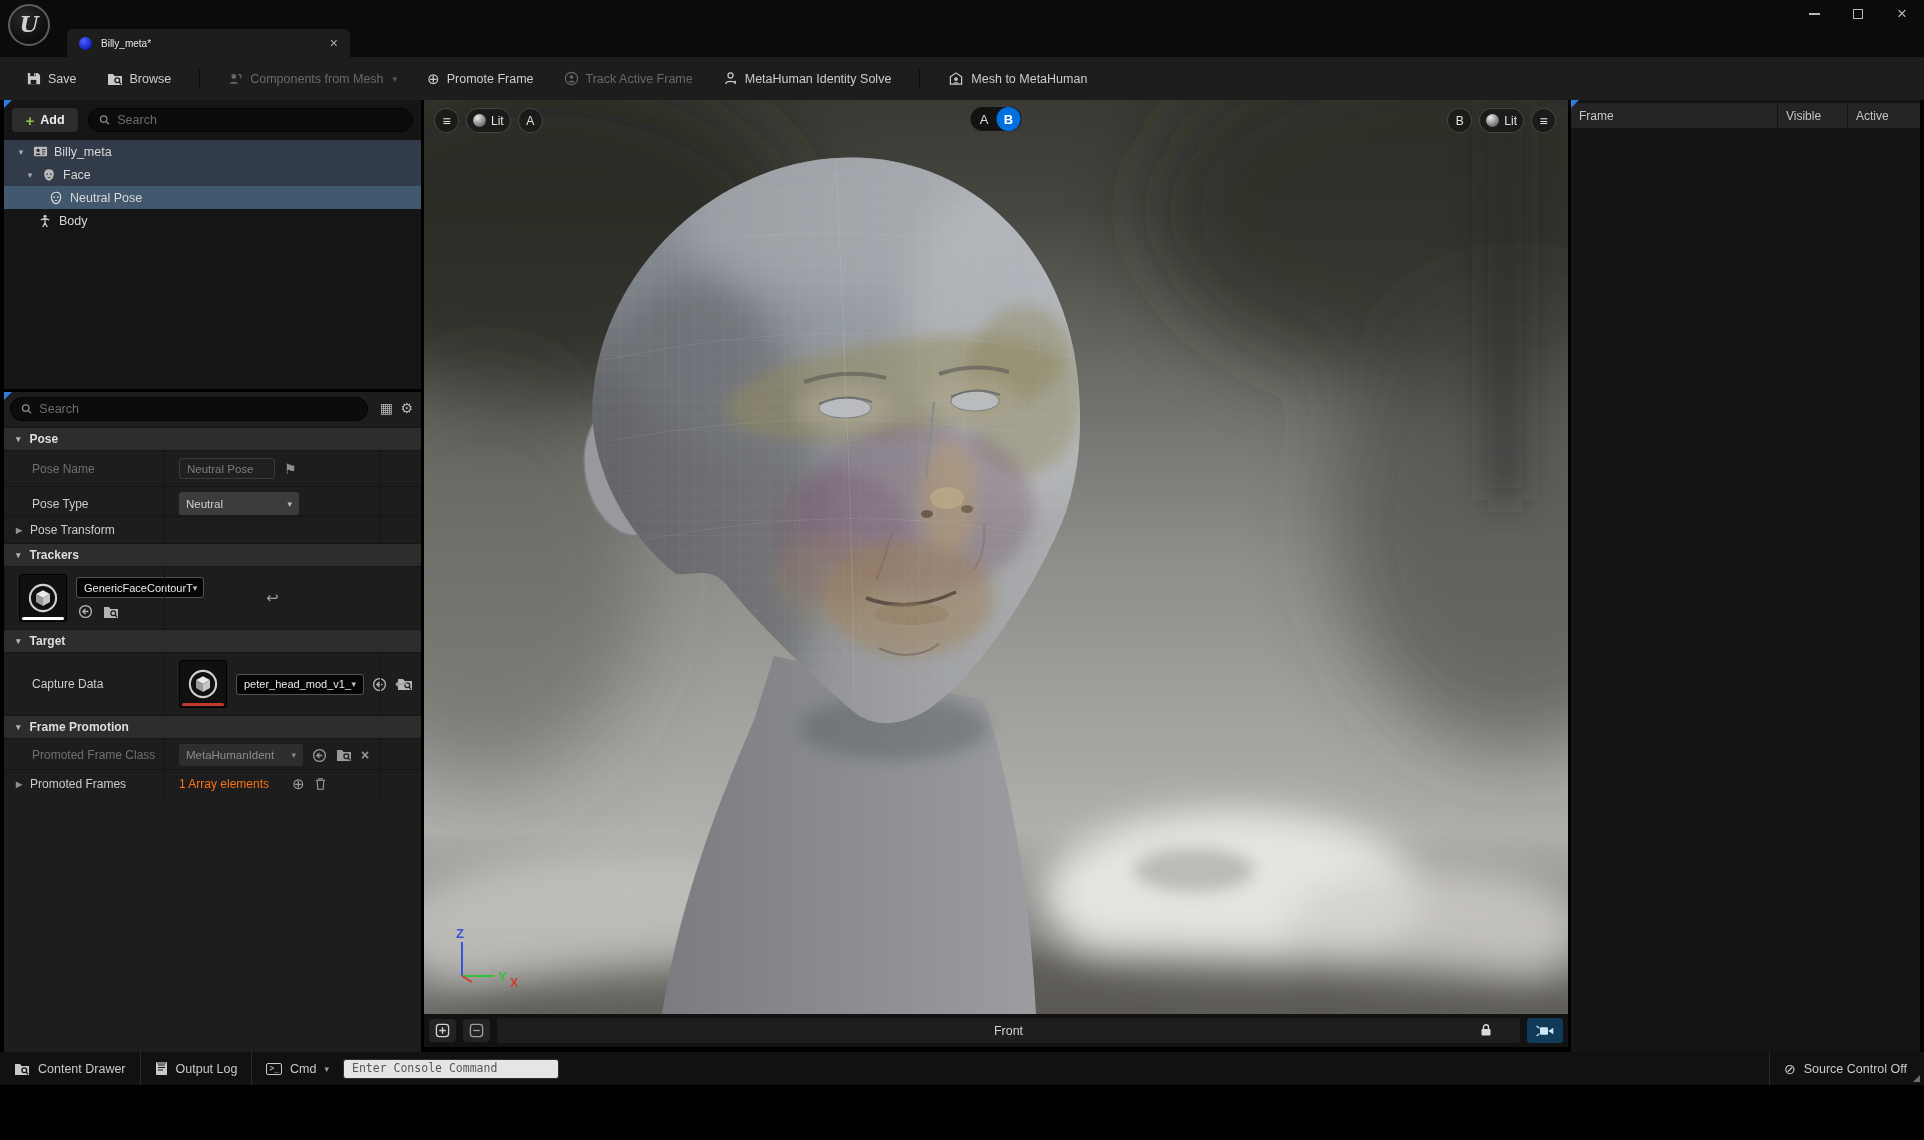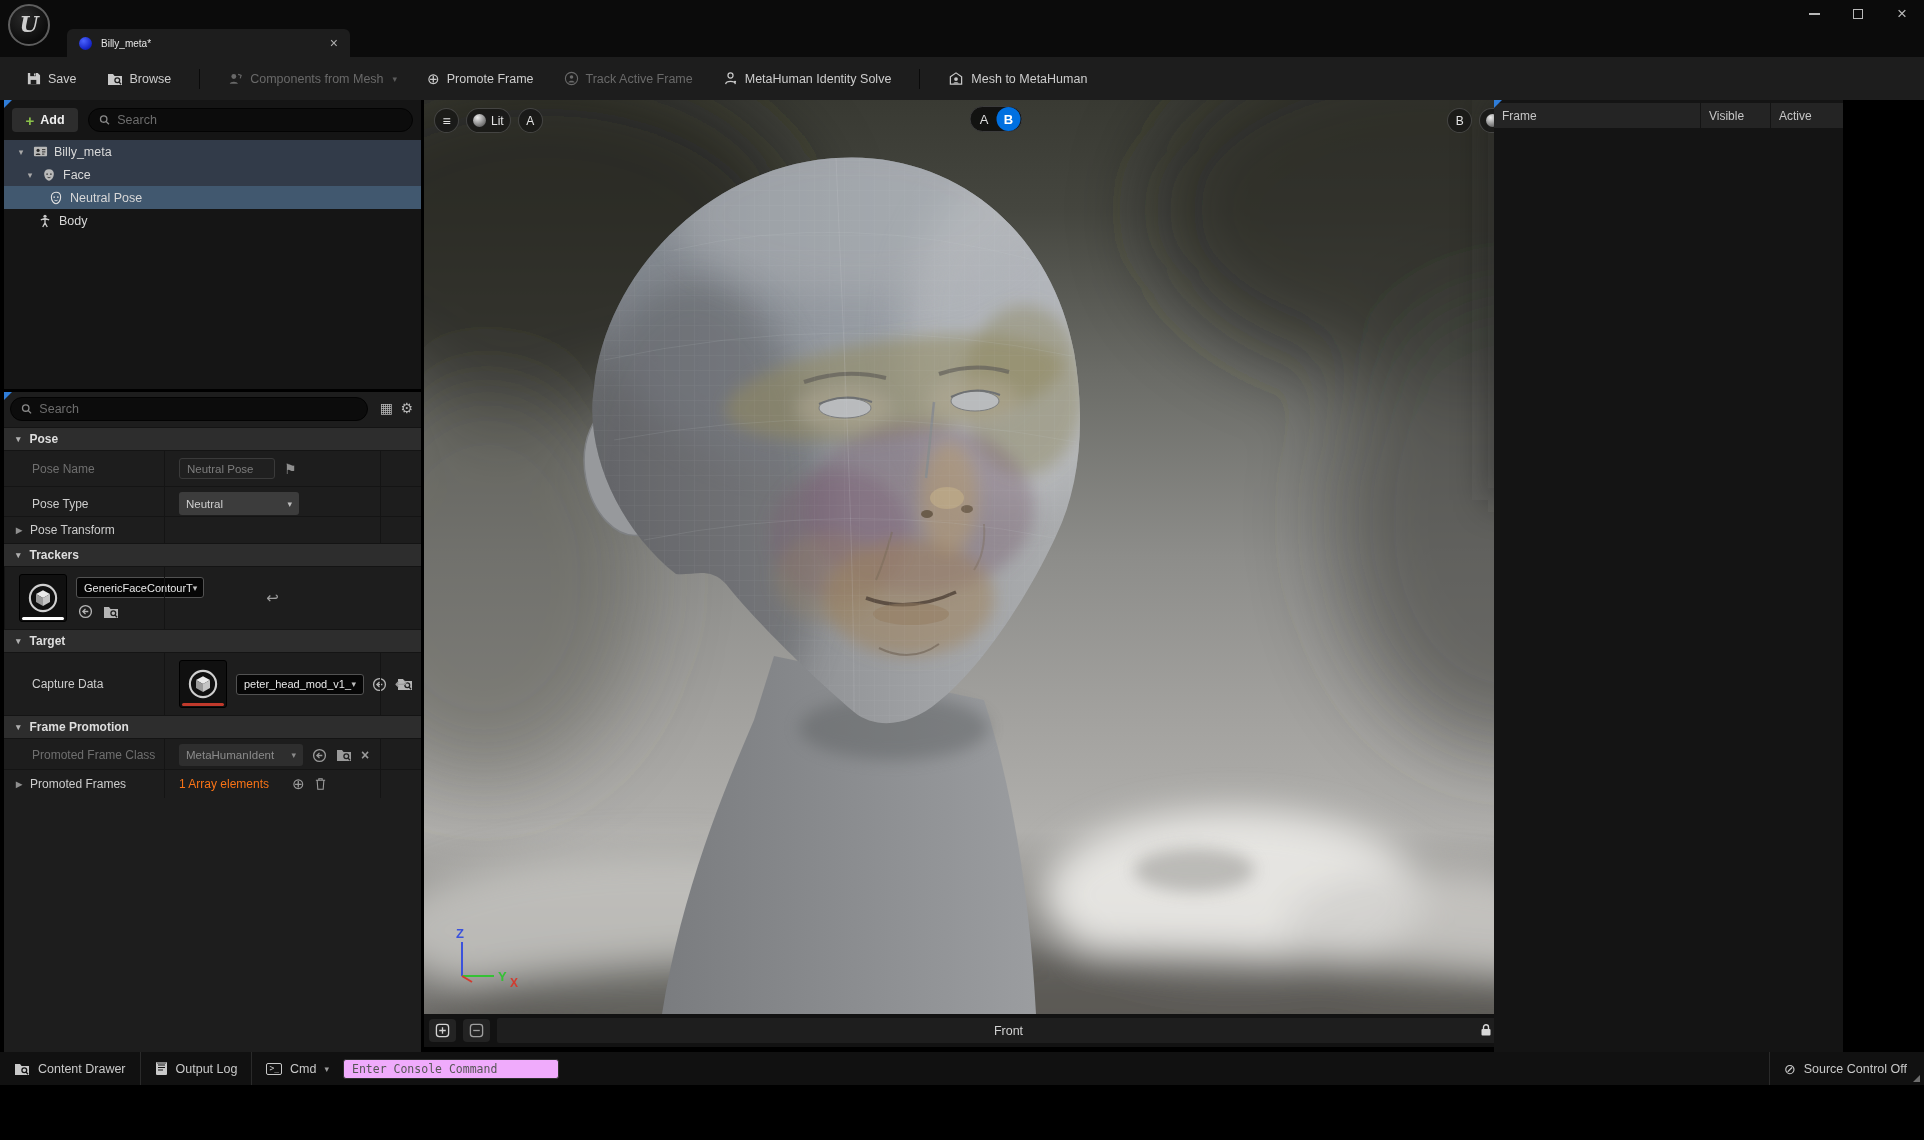--- a/index.html
+++ b/index.html
@@ -119,34 +119,34 @@
     display:flex;align-items:center;padding:0 5px;gap:7px}
   .zoombtn{width:27px;height:23px;background:#232323;border-radius:4px;display:flex;align-items:center;justify-content:center}
   .view-strip{flex:1;height:25px;background:#1e1e1e;border-radius:2px;position:relative;
     display:flex;align-items:center;justify-content:center}
   .view-label{font-size:12.5px;color:#d2d2d2}
   .lockwrap{position:absolute;right:28px;top:5px}
   .cambtn{width:36px;height:25px;background:#0f3a58;border-radius:3px;display:flex;align-items:center;justify-content:center}
   .gizmo{position:absolute;left:24px;bottom:22px}
 
   
-  .frames-panel{position:absolute;left:1494px;top:100px;width:349px;height:952px;background:#141414}
+  .frames-panel{position:absolute;left:1571px;top:100px;width:349px;height:952px;background:#141414}
   .fp-header{position:absolute;left:0;top:3px;right:0;height:25px;background:#242424;display:flex;align-items:center}
   .fp-col{font-size:12px;color:#c6c6c6;padding-left:8px}
   .fp-sep{width:1px;height:25px;background:#141414}
 
   
   .statusbar{position:absolute;left:0;top:1052px;width:1924px;height:33px;background:#111;
     display:flex;align-items:center;font-size:12.5px;color:#c9c9c9}
   .sbtn{display:flex;align-items:center;gap:8px;padding:0 14px;height:33px}
   .ssep{width:1px;height:33px;background:#2a2a2a}
   .term-ic{border:1.3px solid #c9c9c9;border-radius:2px;font-family:"DejaVu Sans Mono",monospace;
     font-size:8px;padding:1px 2px;line-height:1;color:#c9c9c9}
-  .console{width:216px;height:20px;background:#f0abfc;border:1px solid #2d2d2d;border-radius:3px;
-    margin-left:8px;color:#6a6a6a;font-family:Liberation Sans, sans-serif;font-size:11.5px;padding:0 8px;outline:0}
+  .console{width:216px;height:20px;background:#e5e5e5;border:1px solid #2d2d2d;border-radius:3px;
+    margin-left:8px;color:#6a6a6a;font-family:Liberation Mono, monospace;font-size:11.5px;padding:0 8px;outline:0}
   .console::placeholder{color:#565656;font-family:"DejaVu Sans Mono",monospace}
   .src-ctl{margin-left:auto;display:flex;align-items:center;height:33px}
   .noentry{font-size:14px;color:#c9c9c9;margin-right:8px}
   .grip{width:0;height:0;border-bottom:7px solid #6e6e6e;border-left:7px solid transparent;
     align-self:flex-end;margin:0 4px 3px 6px}
   .chev{font-size:9px;color:#9c9c9c}
 </style>
 </head>
 <body>
 

